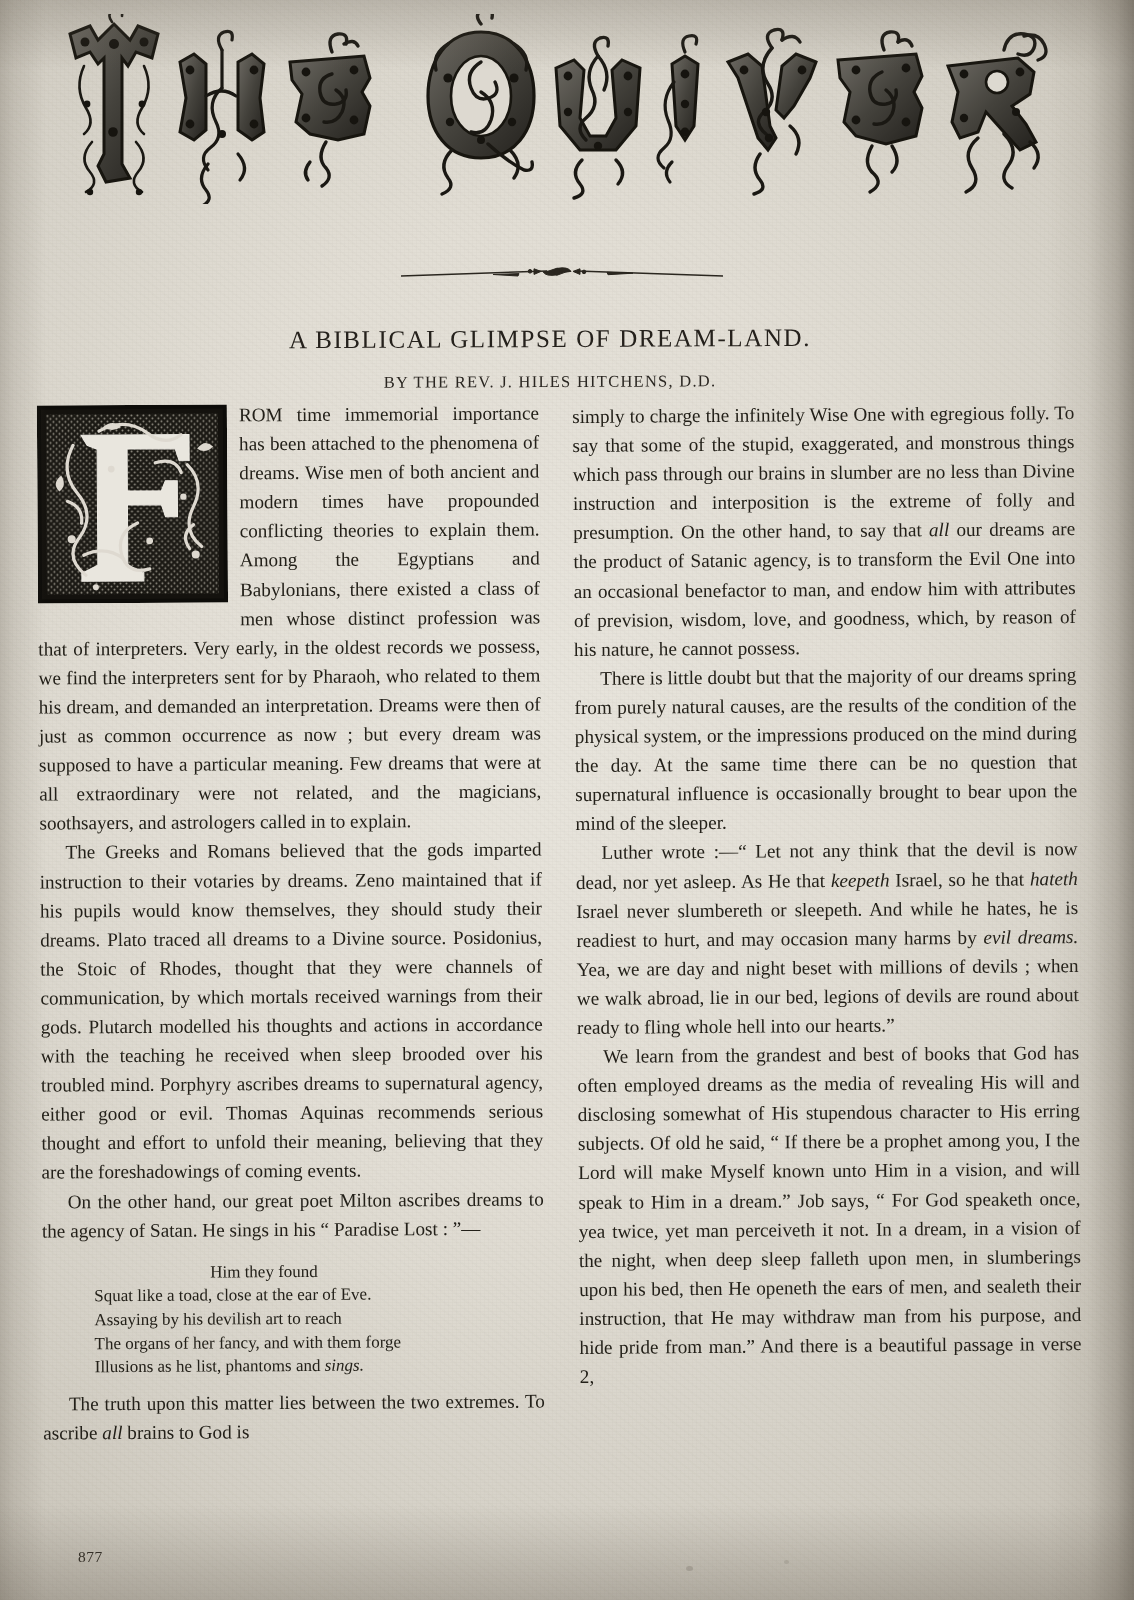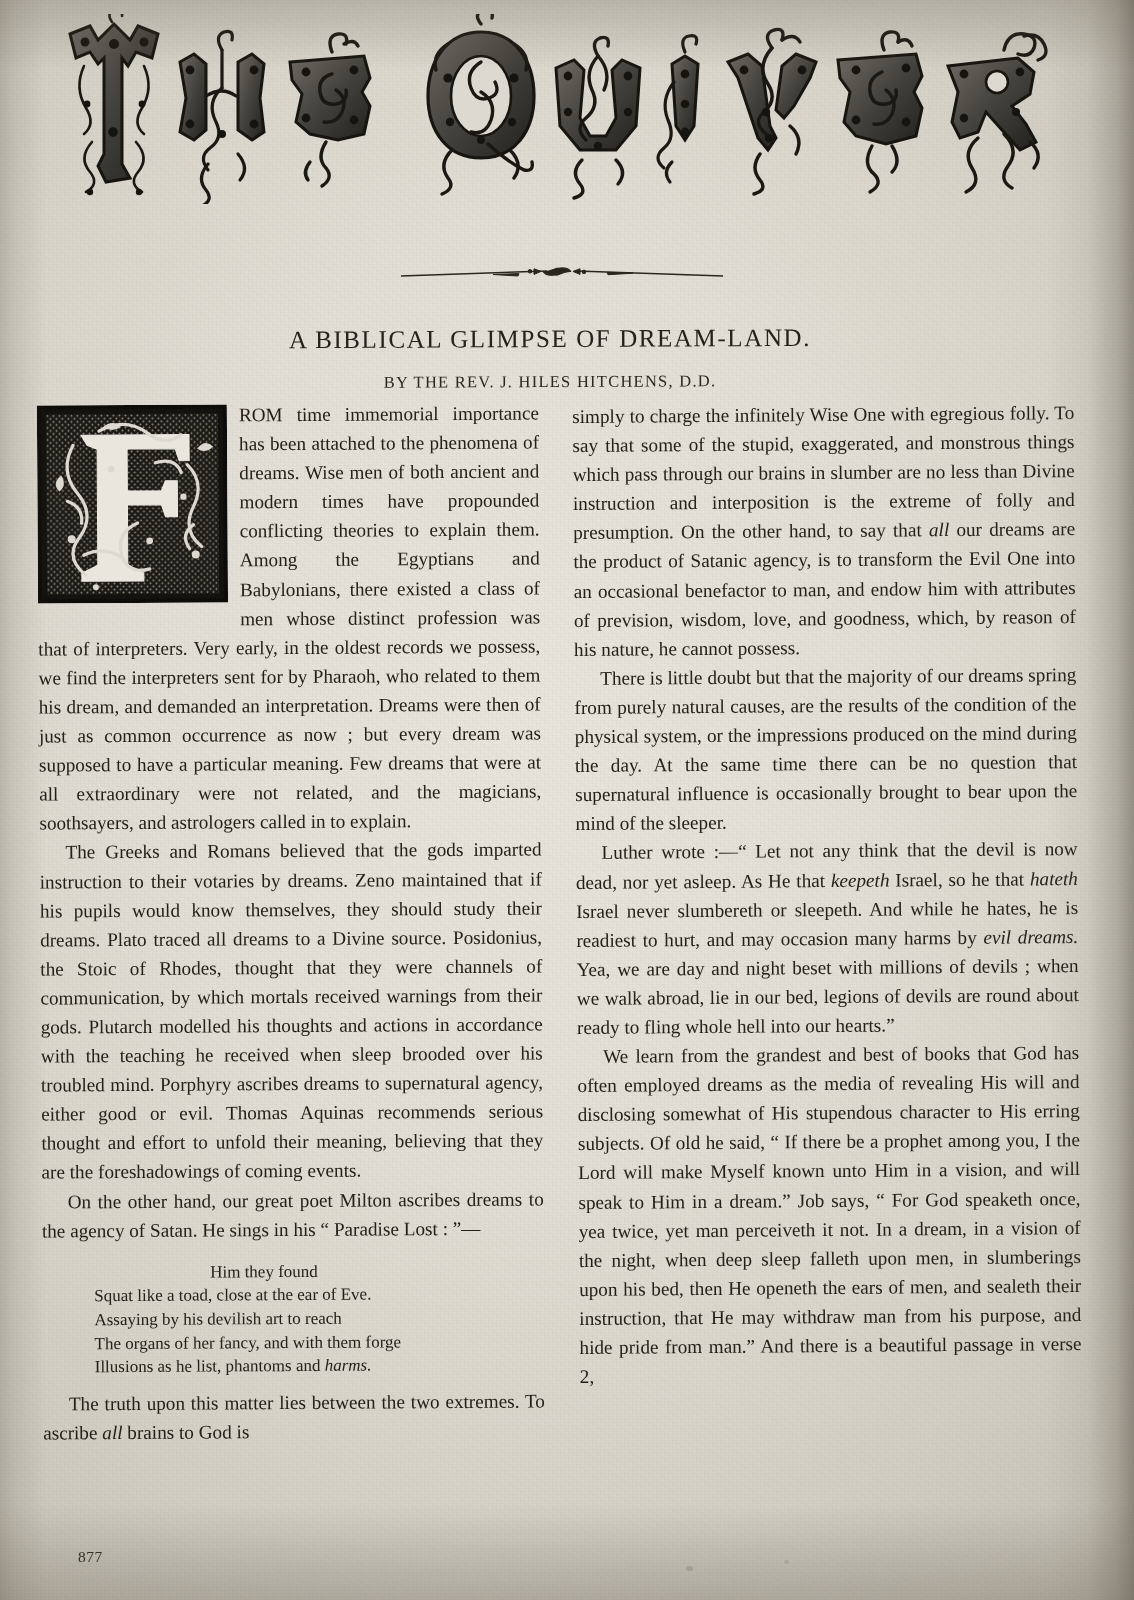--- a/index.html
+++ b/index.html
@@ -473,21 +473,21 @@
 
         <p>The Greeks and Romans believed that the gods imparted instruction to their votaries by dreams. Zeno maintained that if his pupils would know themselves, they should study their dreams. Plato traced all dreams to a Divine source. Posidonius, the Stoic of Rhodes, thought that they were channels of communication, by which mortals received warnings from their gods. Plutarch modelled his thoughts and actions in accordance with the teaching he received when sleep brooded over his troubled mind. Porphyry ascribes dreams to supernatural agency, either good or evil. Thomas Aquinas recommends serious thought and effort to unfold their meaning, believing that they are the foreshadowings of coming events.</p>
 
         <p>On the other hand, our great poet Milton ascribes dreams to the agency of Satan. He sings in his “ Paradise Lost : ”—</p>
 
         <div class="verse">
           <span class="v-line v-first">Him they found</span>
           <span class="v-line">Squat like a toad, close at the ear of Eve.</span>
           <span class="v-line">Assaying by his devilish art to reach</span>
           <span class="v-line">The organs of her fancy, and with them forge</span>
-          <span class="v-line"><span>Illusions as he list, phantoms and </span><i>harms.</i></span>
+          <span class="v-line"><span>Illusions as he list, phantoms and </span><i>sings.</i></span>
         </div>
 
         <p><span>The truth upon this matter lies between the two extremes.  To ascribe </span><i>all</i><span> brains to God is</span></p>
       </div>
 
       <div class="col col-right">
 
         <p class="no-indent"><span>simply to charge the infinitely Wise One with egregious folly.  To say that some of the stupid, exaggerated, and monstrous things which pass through our brains in slumber are no less than Divine instruction and interposition is the extreme of folly and presumption.  On the other hand, to say that </span><i>all</i><span> our dreams are the product of Satanic agency, is to transform the Evil One into an occasional benefactor to man, and endow him with attributes of prevision, wisdom, love, and goodness, which, by reason of his nature, he cannot possess.</span></p>
 
         <p>There is little doubt but that the majority of our dreams spring from purely natural causes, are the results of the condition of the physical system, or the impressions produced on the mind during the day.  At the same time there can be no question that supernatural influence is occasionally brought to bear upon the mind of the sleeper.</p>

